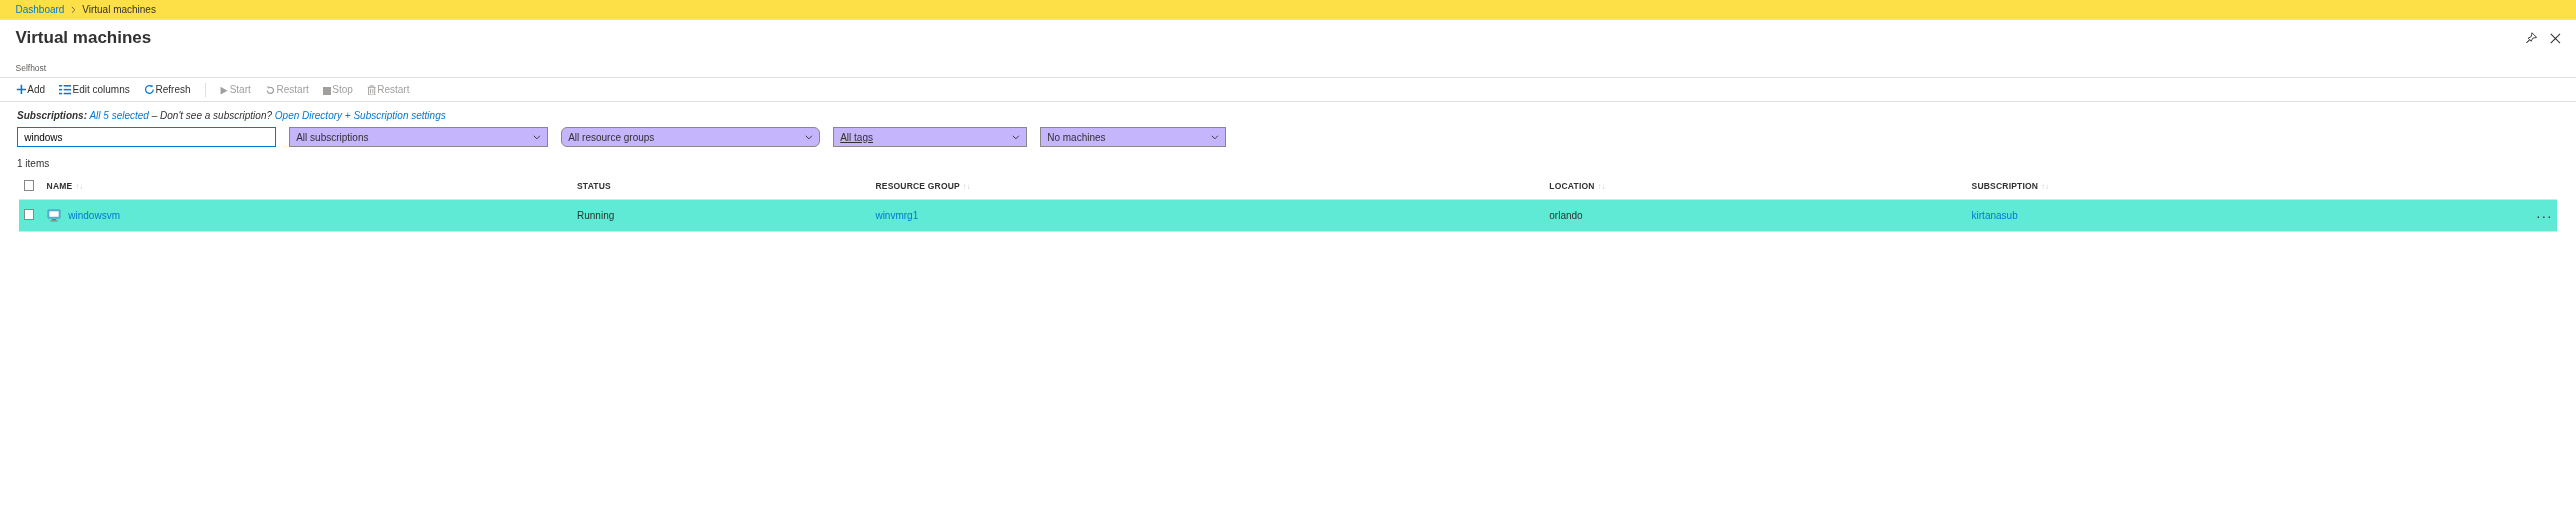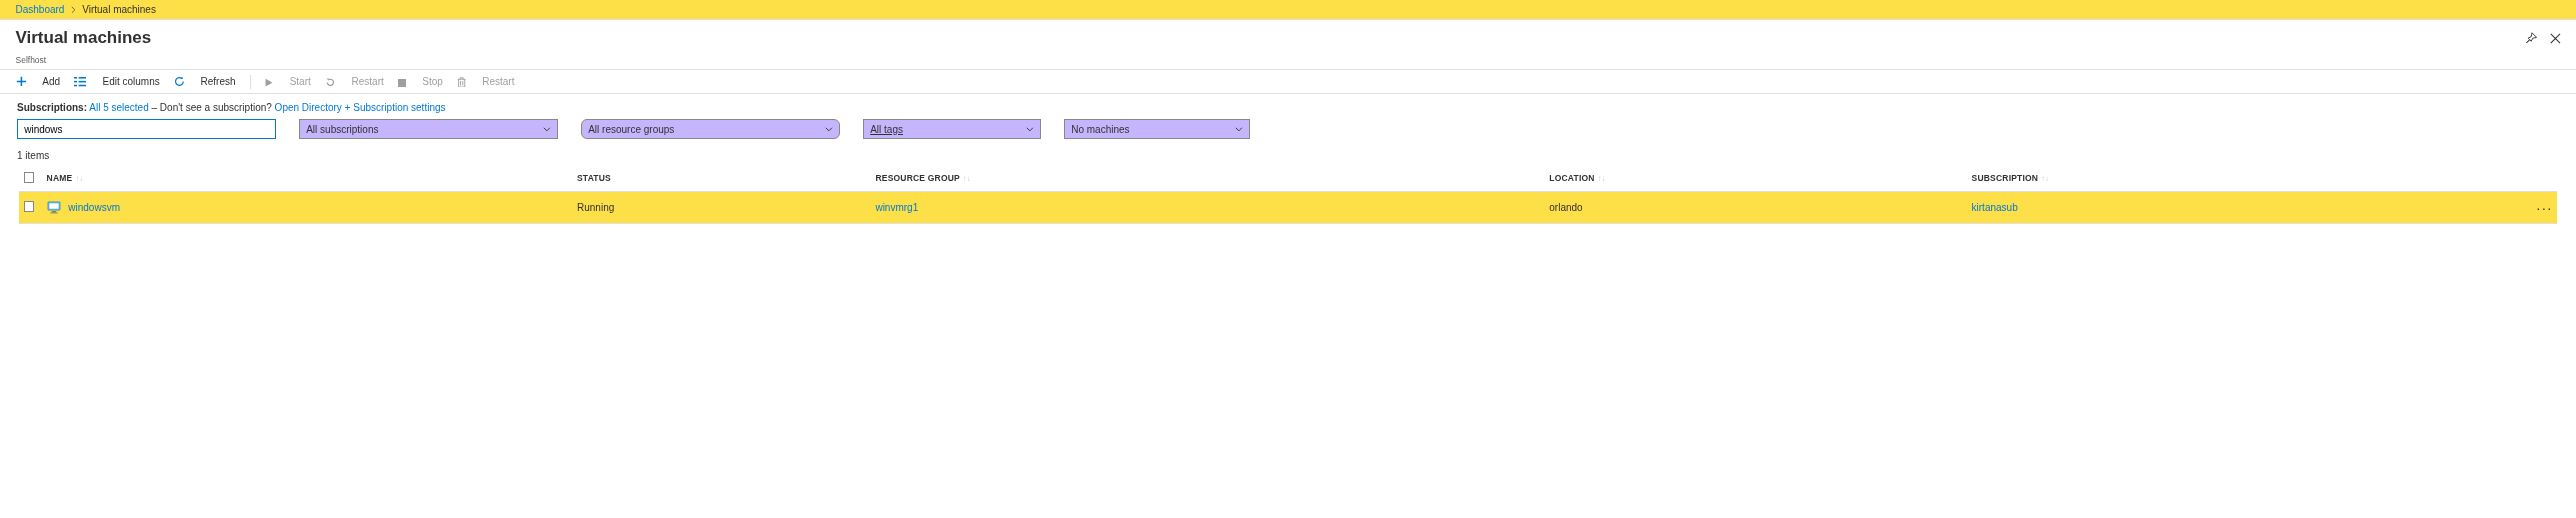--- a/index.html
+++ b/index.html
@@ -6,53 +6,53 @@
   body { font-family: "Segoe UI", Arial, sans-serif; font-size: 10px; color: #323130; background: #fff; }
 
   .breadcrumb { display: flex; align-items: center; height: 20px; padding: 1.5px 15.5px; border-bottom: 0.8px solid #e1dfdd; background:#fde047; font-size: 10px; }
   .breadcrumb .link { color: #0078d4; cursor: pointer; }
   .breadcrumb .sep { margin: 0 6.2px; color: #605e5c; }
   .breadcrumb .current { color: #323130; }
 
   .header { display: flex; align-items: flex-start; justify-content: space-between; padding: 7.7px 15.5px 4.6px 15.5px; }
   .title-block { display: flex; flex-direction: column; }
   .page-title { font-size: 17px; font-weight: 600; color: #323130; }
-  .page-subtitle { font-size: 8.5px; color: #605e5c; margin-top: 7px; }
+  .page-subtitle { font-size: 8.5px; color: #605e5c; margin-top: 15px; }
   .header-actions { display: flex; gap: 12.4px; align-items: center; padding-top: 4.6px; }
   .header-actions .icon-btn { cursor: pointer; color: #323130; }
 
   .toolbar { display: flex; align-items: center; padding: 4.6px 15.5px; border-top: 0.8px solid #e1dfdd; border-bottom: 0.8px solid #e1dfdd; gap: 14px; }
-  .toolbar .tbtn { display: inline-flex; align-items: center; gap: 16px; cursor: pointer; font-size: 10px; }
+  .toolbar .tbtn { display: inline-flex; align-items: center; gap: 1px; cursor: pointer; font-size: 10px; }
   .toolbar .tbtn.enabled { color: #323130; }
   .toolbar .tbtn.enabled .ticon { color: #0078d4; }
   .toolbar .tbtn.disabled { color: #a19f9d; cursor: default; align-items: flex-end; }
   .toolbar .tbtn.disabled .ticon { color: #a19f9d; }
   .toolbar .divider { width: 0.8px; height: 14px; background: #e1dfdd; }
 
-  .subscriptions-line { padding: 7.7px 17px 6.2px 17px; font-size: 10px; }
+  .subscriptions-line { padding: 7.7px 17px 6.2px 17px; font-size: 10px; font-style: italic; }
   .subscriptions-line .lbl { font-weight: 600; }
   .subscriptions-line .link { color: #0078d4; cursor: pointer; }
   .subscriptions-line .plain { color: #323130; }
 
-  .filters { display: flex; padding: 0 17px 7.7px 17px; gap: 23px; align-items: center; }
+  .filters { display: flex; padding: 0 17px 7.7px 17px; gap: 13px; align-items: center; }
   .filter-input { width: 259px; height: 20px; border: 0.8px solid #0078d4; padding: 0 6.2px; font-size: 10px; outline: none; }
   .dropdown { height: 20px; border: 0.8px solid #8a8886; display: flex; align-items: center; justify-content: space-between; padding: 0 6.2px; font-size: 10px; cursor: pointer; background: #c4b5fd; }
   .dropdown .chev { margin-left: 6.2px; color: #323130; }
   .dd1 { width: 259px; }
   .dd2 { width: 259px; border-radius: 6px; }
-  .dd3 { width: 178px; text-decoration: underline; }
+  .dd3 { width: 194px; text-decoration: underline; }
   .dd4 { width: 186px; }
 
   .count-line { padding: 3.1px 17px 4.6px 17px; font-size: 10px; }
 
   .grid { padding: 0 19px; }
   table { width: 100%; border-collapse: collapse; }
   thead th { text-align: left; font-size: 8.5px; font-weight: 600; color: #323130; padding: 6.2px 4.6px; border-bottom: 0.8px solid #e1dfdd; text-transform: uppercase; letter-spacing: 0.2px; }
   .sort-arrows { color: #c8c6c4; font-size: 7.7px; margin-left: 3.1px;}
-  tbody tr.datarow { background: #fde047; }
+  tbody tr.datarow { background: #5eead4; }
   tbody td { padding: 7.7px 4.6px; border-bottom: 0.8px solid #e1dfdd; font-size: 10px; }
   .chk { width: 23px; }
   .chkbox { width: 10.8px; height: 10.8px; border: 0.8px solid #8a8886; display:inline-block; background:#fff; }
   .vm-name-cell { display: flex; align-items: center; gap: 7.7px; }
   .vm-icon { width: 14px; height: 12.4px; display:inline-flex; }
   .link-cell { color: #0078d4; cursor: pointer; }
   .ellipsis-cell { text-align: right; width: 31px; }
   .ellipsis { cursor: pointer; font-size: 14px; letter-spacing: 0.8px; color:#323130;}
 
   svg { display: block; }

